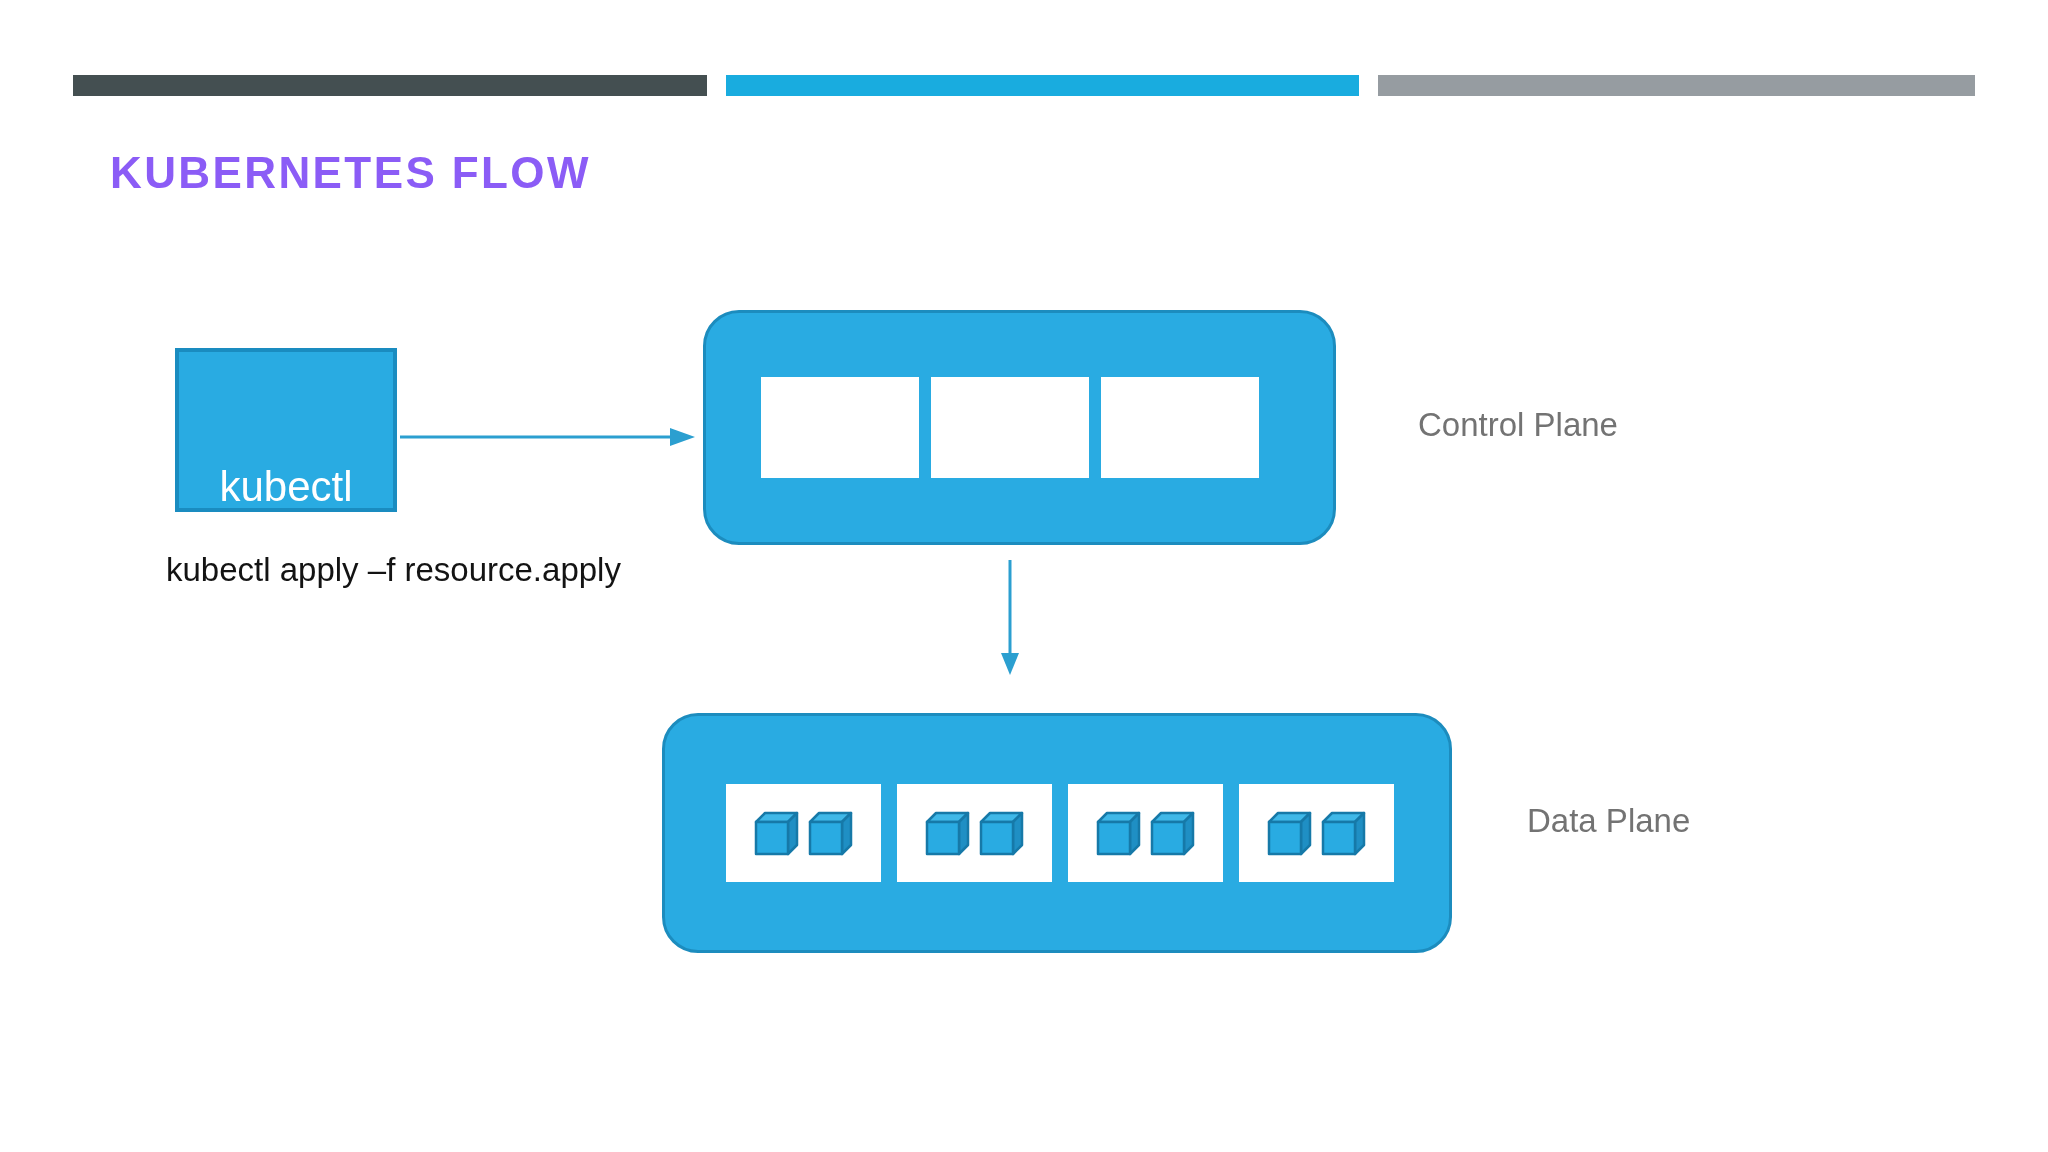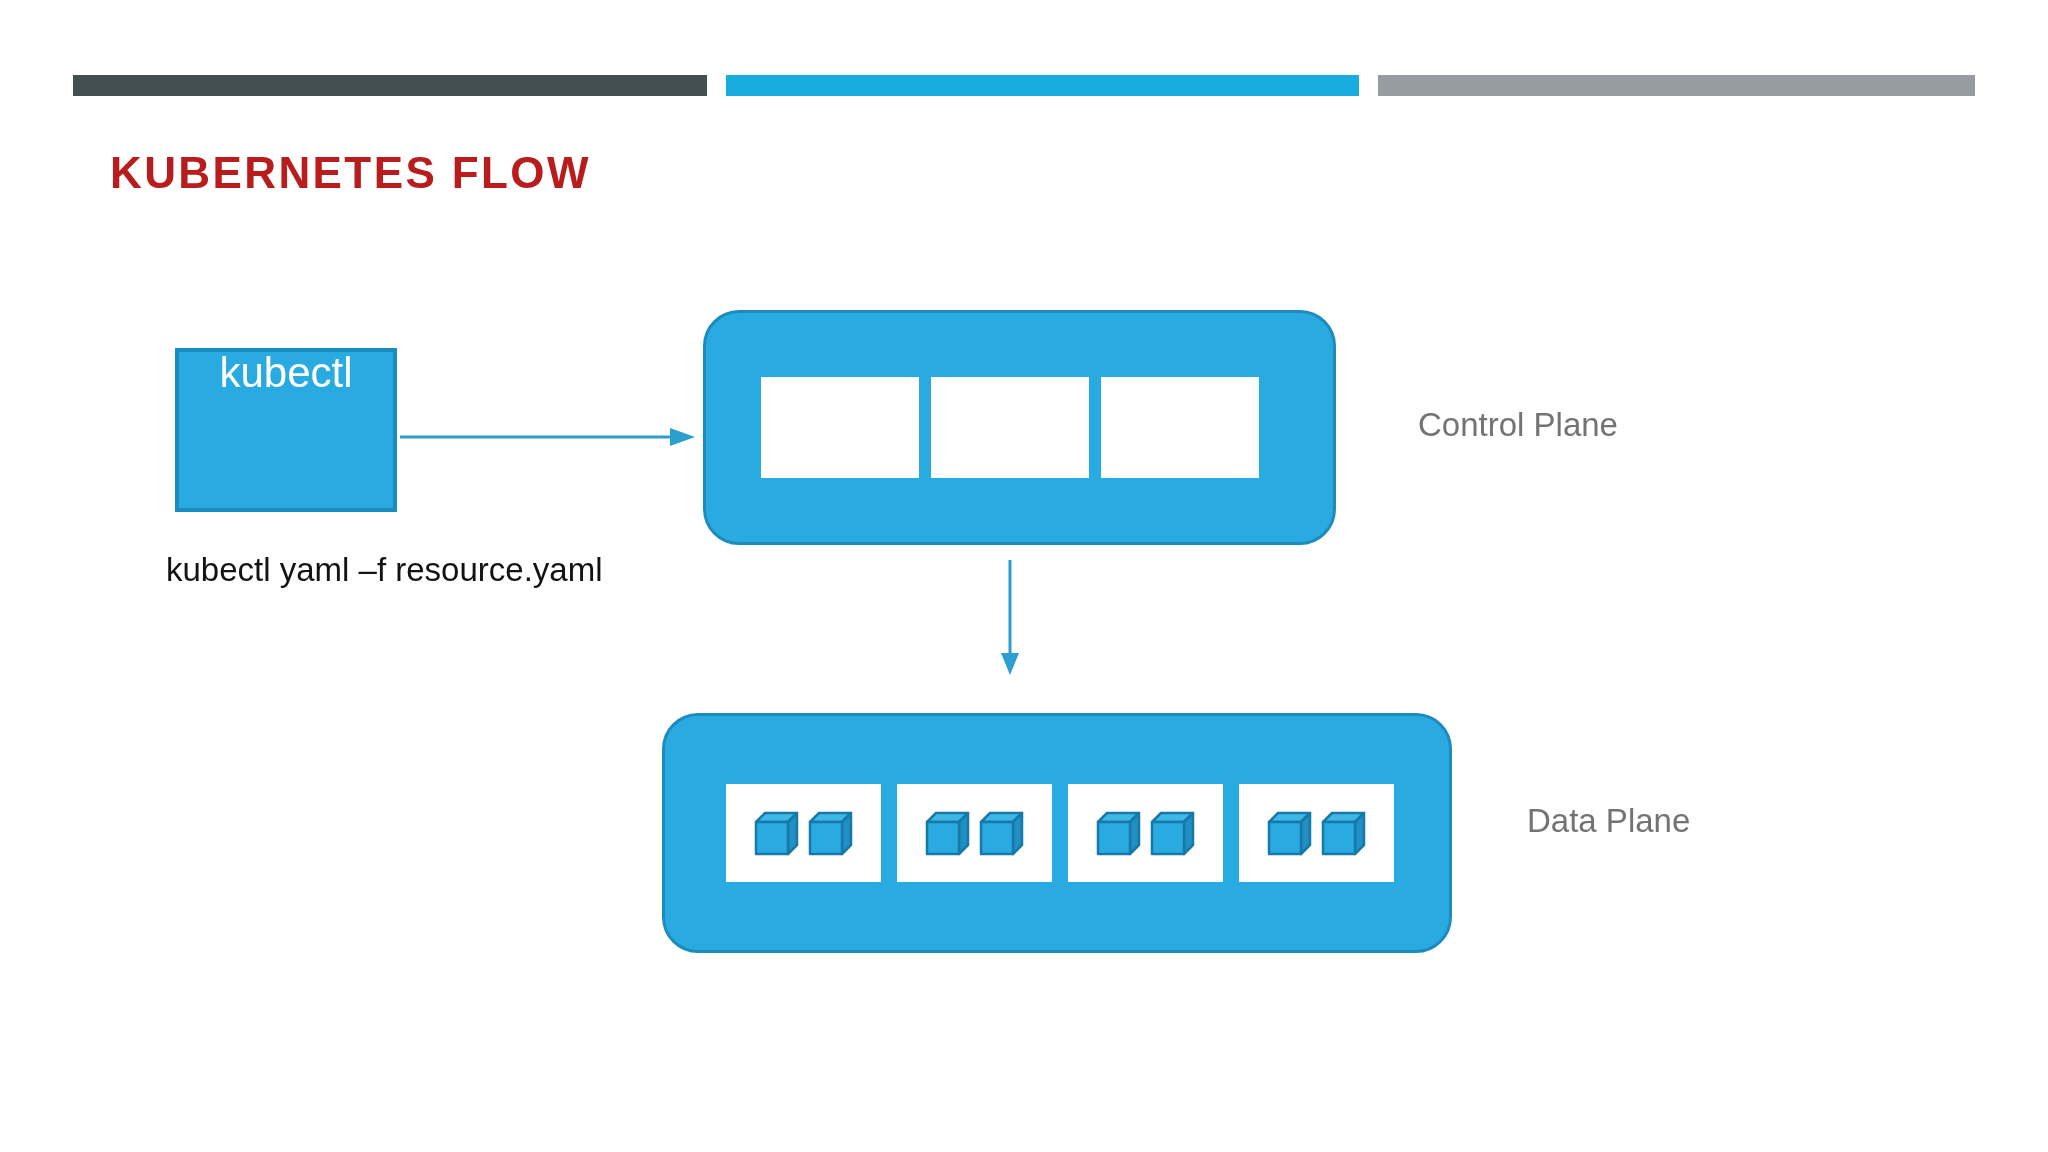--- a/index.html
+++ b/index.html
@@ -31,36 +31,36 @@
   .topbar-gray  { left: 1378px; width: 597px;  background: #969ca1; }
 
   
   .slide-title {
     position: absolute;
     left: 110px;
     top: 148px;
     font-size: 44px;
     font-weight: bold;
     letter-spacing: 2.4px;
-    color: #b91c1c;
+    color: #8b5cf6;
     white-space: nowrap;
   }
 
   
   .kubectl-box {
     position: absolute;
     left: 175px;
     top: 348px;
     width: 222px;
     height: 164px;
     background: #29abe2;
     border: 4px solid #1a8cc0;
     box-sizing: border-box;
     display: flex;
-    align-items: flex-start;
+    align-items: flex-end;
     justify-content: center;
   }
   .kubectl-label {
     color: #ffffff;
     font-size: 42px;
     line-height: 1;
   }
 
   .kubectl-caption {
     position: absolute;
@@ -150,21 +150,21 @@
   <div class="topbar topbar-dark"></div>
   <div class="topbar topbar-blue"></div>
   <div class="topbar topbar-gray"></div>
 
   <div class="slide-title">KUBERNETES FLOW</div>
 
   <div class="kubectl-box">
     <span class="kubectl-label">kubectl</span>
   </div>
 
-  <div class="kubectl-caption">kubectl yaml –f resource.yaml</div>
+  <div class="kubectl-caption">kubectl apply –f resource.apply</div>
 
   <svg class="arrow-h" viewBox="0 0 295 24">
     <line x1="0" y1="12" x2="272" y2="12" stroke="#2b9fd0" stroke-width="3"></line>
     <polygon points="270,3 295,12 270,21" fill="#2b9fd0"></polygon>
   </svg>
 
   <div class="plane control-plane">
     <div class="cp-card"></div>
     <div class="cp-card"></div>
     <div class="cp-card"></div>

